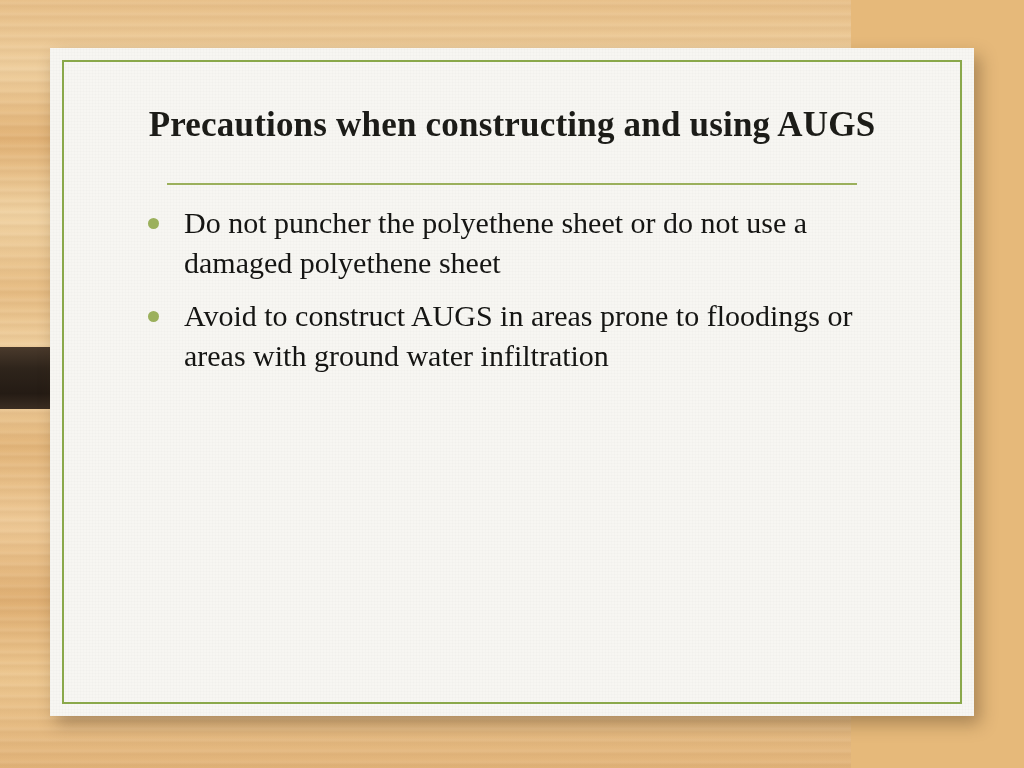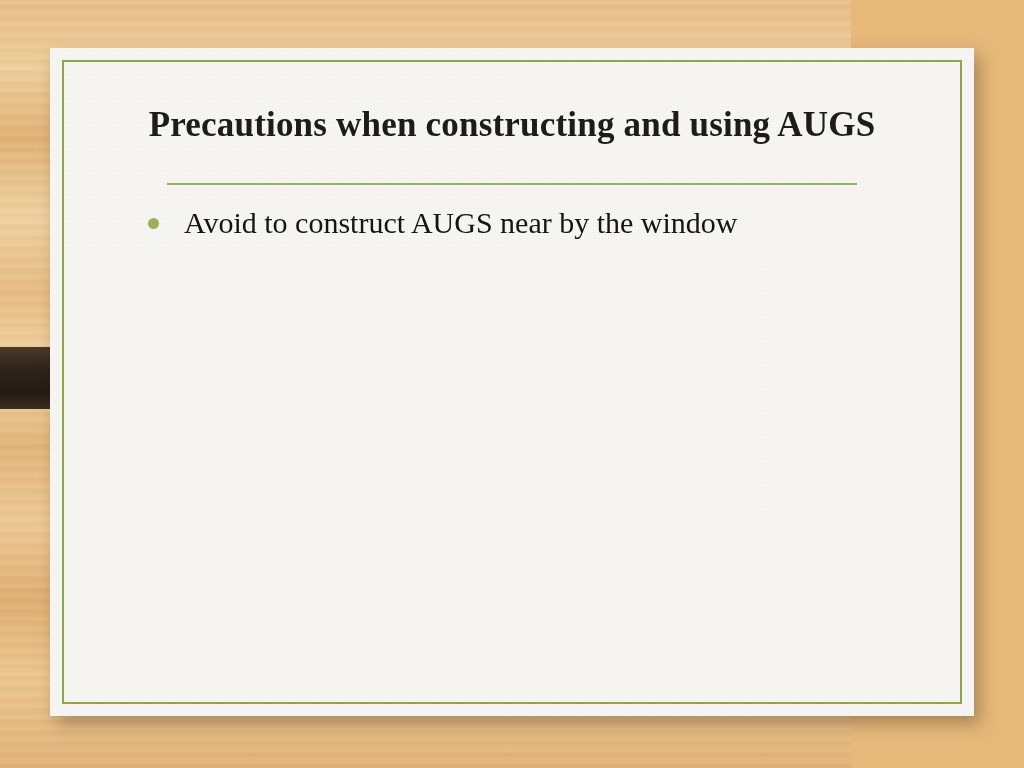--- a/index.html
+++ b/index.html
@@ -150,19 +150,23 @@
 
     <div class="card-content">
 
       <h1 class="slide-title">Precautions when constructing and using AUGS</h1>
 
       <div class="title-rule"></div>
 
       <ul class="bullet-list">
         <li class="bullet-item">
           <span class="bullet-dot"></span>
-          <span class="bullet-text">Avoid to construct AUGS near by the window</span>
+          <span class="bullet-text">Do not puncher the polyethene sheet or do not use a damaged polyethene sheet</span>
+        </li>
+        <li class="bullet-item">
+          <span class="bullet-dot"></span>
+          <span class="bullet-text">Avoid to construct AUGS in areas prone to floodings or areas with ground water infiltration</span>
         </li>
       </ul>
 
     </div>
   </div>
 </div>
 
 </body></html>

